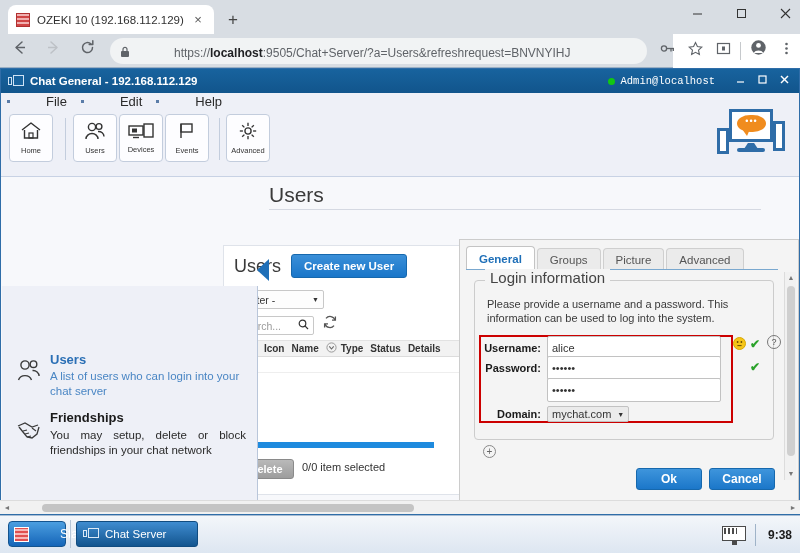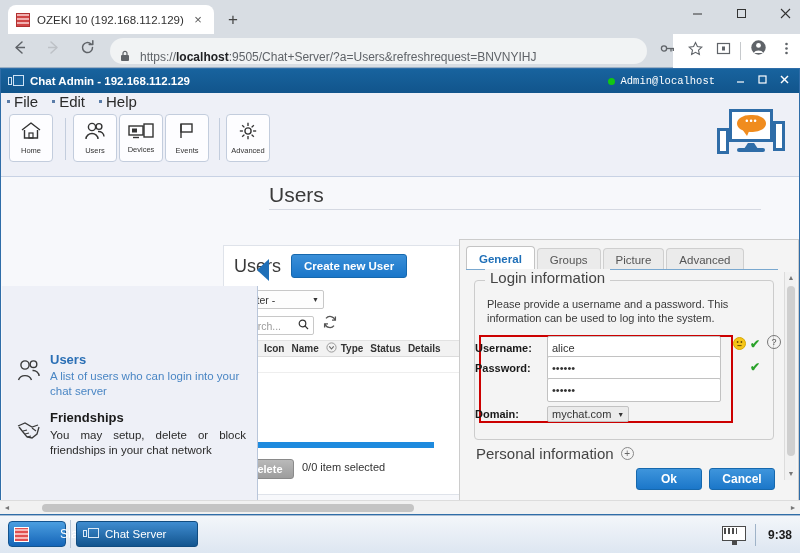--- a/index.html
+++ b/index.html
@@ -58,22 +58,23 @@
   }
   .nav-icon {
     width:30px; height:30px; margin-left:4px; flex:0 0 30px;
     text-align:center; line-height:30px; font-size:16px; color:#5f6368;
     border-radius:50%;
   }
   .nav-icon.disabled { color:#bdc1c6; }
   #omnibox {
     flex:1; height:26px; margin:0 6px 0 8px;
     background:#f1f3f4; border-radius:14px;
-    display:flex; align-items:flex-end; padding:0 10px;
+    display:flex; align-items:flex-start; padding:8px 10px;
     min-width:0;
+    gap:34px;
   }
   #lock-icon { flex:0 0 12px; font-size:10px; color:#5f6368; margin-right:8px; }
   #url-text {
     font-size:12px; color:#5f6368; white-space:nowrap;
     overflow:hidden; text-overflow:ellipsis;
   }
   #url-text b { color:#202124; font-weight:700; }
   .tb-icon {
     width:28px; height:28px; flex:0 0 28px;
     text-align:center; line-height:28px; font-size:14px; color:#5f6368;
@@ -106,22 +107,22 @@
     display:flex; align-items:center;font-family:Liberation Mono, monospace; }
   #app-user .dot { width:7px; height:7px; border-radius:50%;
     background:#12c712; margin-right:5px; flex:0 0 7px; }
   .app-wbtn { width:22px; height:22px; text-align:center; line-height:22px;
     color:#ffffff; font-size:11px; }
 
   #app-menubar {
     position:absolute; left:0; top:24px; width:798px; height:17px;
     display:flex; align-items:center; padding-left:6px; background:#eef0f7;
   }
-  .menu-item { font-size:15px; color:#2a2a2a; margin-right:14px;
-    display:flex; align-items:center; }
+  .menu-item { font-size:13px; color:#2a2a2a; margin-right:14px;
+    display:flex; align-items:center;gap:32px; }
   .menu-item .bullet { width:3px; height:3px; background:#5a7ca8;
     margin-right:4px; flex:0 0 3px; }
 
   #app-ribbon {
     position:absolute; left:0; top:41px; width:798px; height:67px;
     background:#eef0f7; border-bottom:1px solid #c8d2e4;
   }
   .rib-btn {
     position:absolute; top:4px; width:44px; height:48px;
     background:#fdfdff; border:1px solid #c3cddd; border-radius:4px;
@@ -252,21 +253,21 @@
   #fs-desc {
     position:absolute; left:12px; top:16px; width:272px;
     font-size:11px; color:#3a3a3a; line-height:14px;
   }
   #red-box {
     position:absolute; left:4px; top:54px; width:254px; height:88px;
     border:2px solid #cc0000;
   }
   .frow { position:absolute; left:0; width:254px; height:18px;
     display:flex; align-items:center; }
-  .flabel { width:72px; text-align:left; font-size:11px; font-weight:bold;
+  .flabel { width:72px; text-align:right; font-size:11px; font-weight:bold;
     color:#1a1a1a; padding-right:6px; flex:0 0 72px; }
   .finput {
     flex:1; height:16px; background:#fff; border:1px solid #c2c2c2;
     border-radius:2px; font-size:11px; color:#333;
     display:flex; align-items:center; padding:11px 4px; margin-right:8px;
   }
   .fselect {
     height:16px; background:#ebebeb; border:1px solid #c2c2c2; border-radius:2px;
     font-size:11px; color:#333; display:flex; align-items:center; padding:0 4px;
   }
@@ -480,21 +481,21 @@
   </div>
 </div>
 
 <div id="app-window">
 
   <div id="app-titlebar">
     <div id="app-icon">
       <div class="lbar"></div>
         <div class="mon"></div>
     </div>
-    <div id="app-title">Chat Admin - 192.168.112.129</div>
+    <div id="app-title">Chat General - 192.168.112.129</div>
     <div id="app-user">
       <span class="dot"></span>
       <span>Admin@localhost</span>
     </div>
     <div class="app-wbtn">
       <svg width="11" height="11" viewBox="0 0 11 11">
           <line x1="2" y1="8" x2="9" y2="8" stroke="#fff" stroke-width="1.2"></line>
         </svg>
     </div>
     <div class="app-wbtn">
@@ -701,21 +702,20 @@
               <circle cx="7.4" cy="4" r="0.9" fill="#6b4e00"></circle>
               <line x1="3.4" y1="7.6" x2="7.6" y2="7.6" stroke="#6b4e00" stroke-width="1"></line>
             </svg>
         </div>
         <div id="check1">✔</div>
         <div id="help-ind">?</div>
         <div id="check2">✔</div>
       </div>
 
       <div id="personal-info">
-        <span>Personal information</span>
         <span class="plus">+</span>
       </div>
 
       <div class="dlg-btn" id="ok-btn">Ok</div>
       <div class="dlg-btn" id="cancel-btn">Cancel</div>
 
       <div id="panel-scroll">
         <div class="arr up">▲</div>
         <div class="thumb"></div>
         <div class="arr dn">▼</div>

